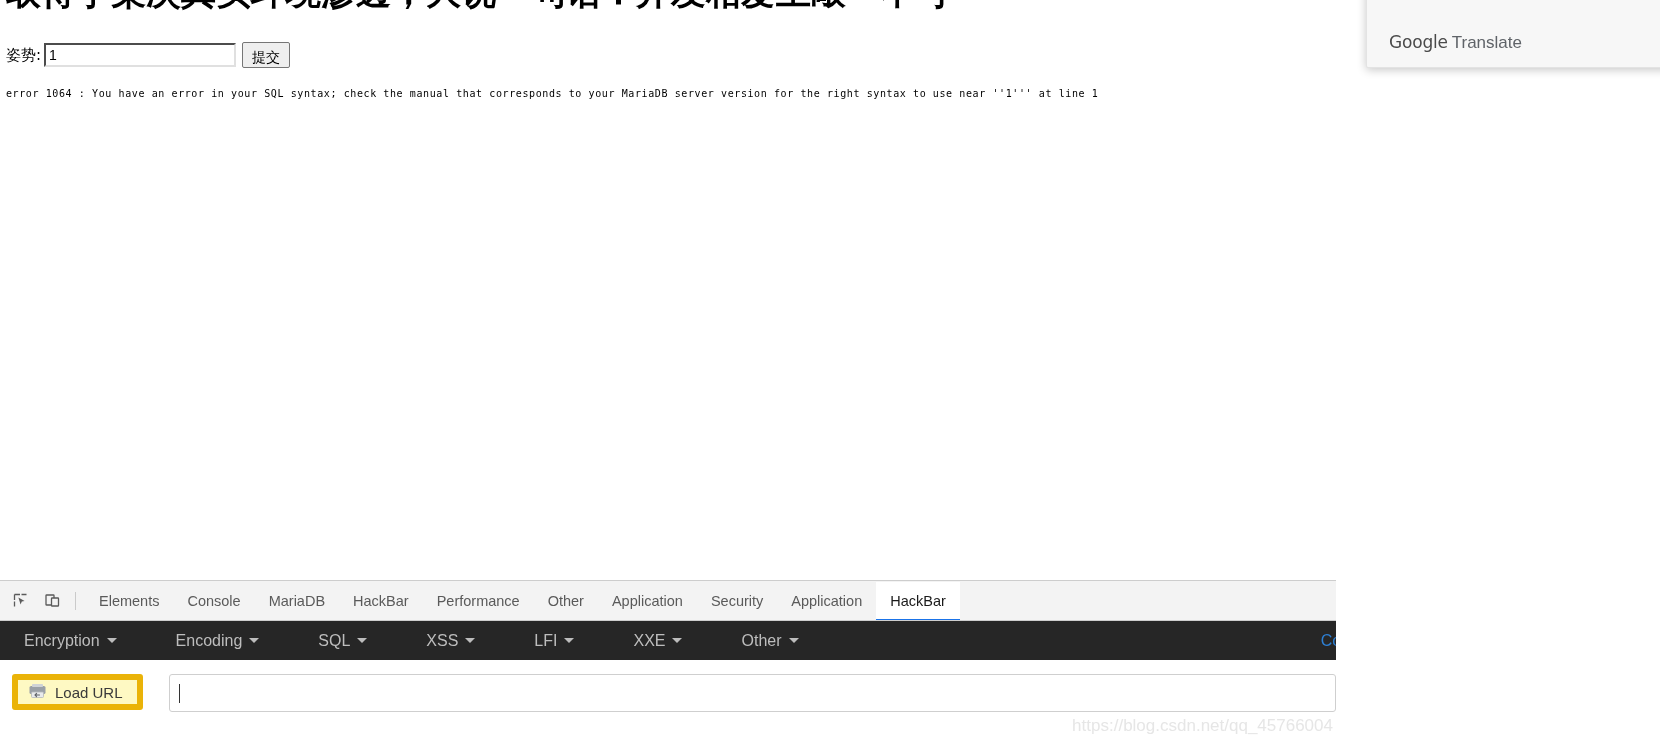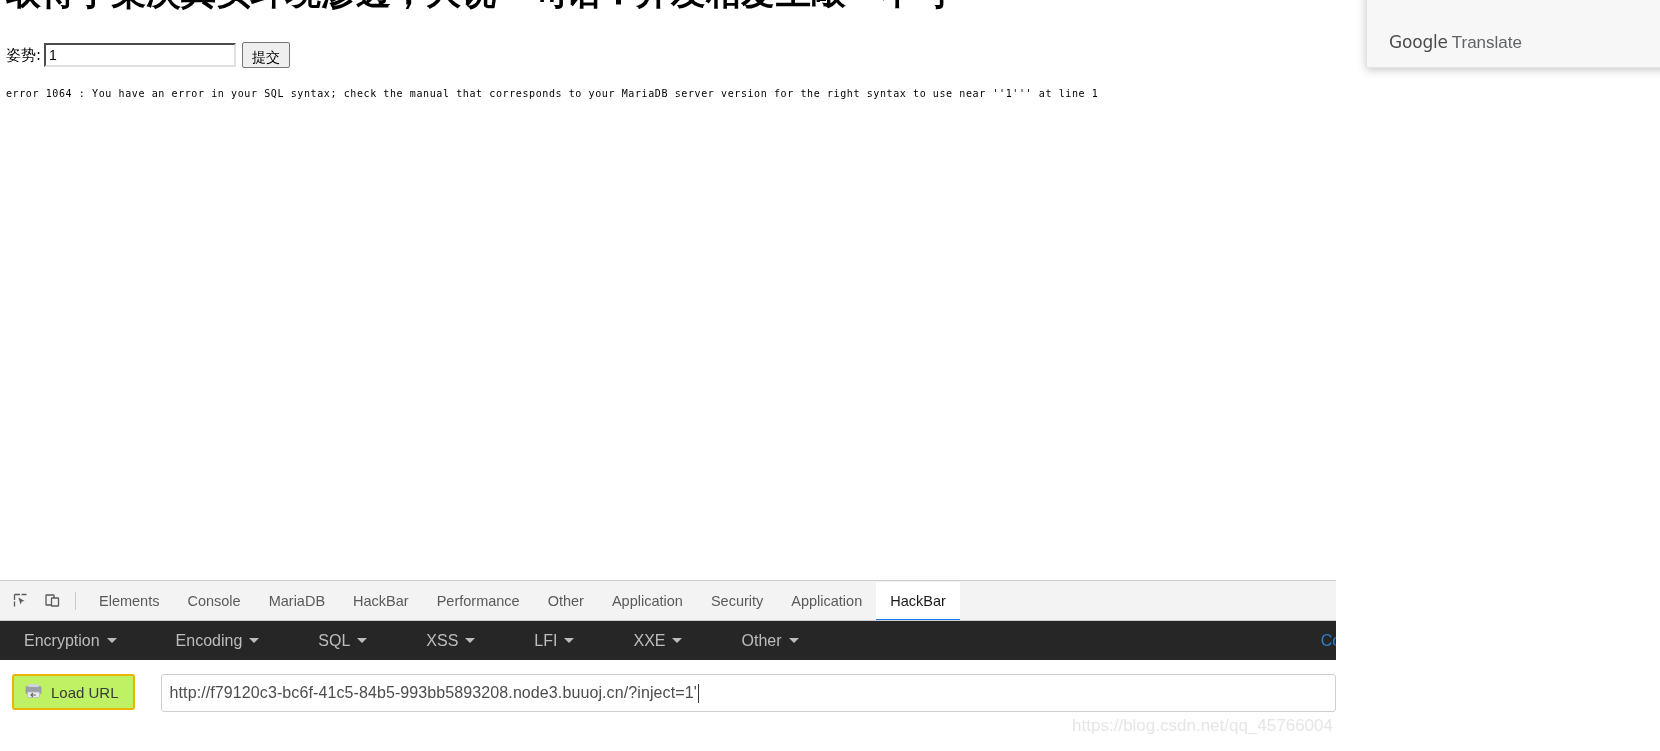--- a/index.html
+++ b/index.html
@@ -217,22 +217,22 @@
     display: flex;
     align-items: flex-start;
     padding-top: 14px;
     padding-left: 12px;
   }
   .hb-loadbtn {
     display: flex; align-items: center;
     gap: 8px;
     height: 36px;
     padding: 0 14px 0 10px;
-    background: #bef264;
-    border: 2px solid #eab308;
+    background: #fef9c3;
+    border: 6px solid #eab308;
     border-radius: 3px;
     font-family: "Liberation Sans", sans-serif;
     font-size: 15px;
     color: #3a3a3a;
     cursor: pointer;
     white-space: nowrap;
   }
 
   .hb-urlfield {
     position: relative;
@@ -372,21 +372,20 @@
             <rect x="1.5" y="3" width="16" height="8" rx="1.6" fill="#9aa0a6"></rect>
             <rect x="4" y="1" width="11" height="3" rx="0.8" fill="#cfd3d6"></rect>
             <rect x="3.5" y="9" width="12" height="5.5" rx="1" fill="#e8eaec" stroke="#b4b8bb" stroke-width="0.8"></rect>
             <path d="M11.5 12 H7 M8.6 10.4 L7 12 L8.6 13.6" stroke="#5f6368" stroke-width="1.1" fill="none" stroke-linecap="round" stroke-linejoin="round"></path>
           </svg>
         </span>
         <span>Load URL</span>
       </div>
 
       <div class="hb-urlfield">
-        <span class="hb-urltext">http://f79120c3-bc6f-41c5-84b5-993bb5893208.node3.buuoj.cn/?inject=1'</span>
           <span class="hb-caret-bar"></span>
       </div>
 
       <div class="csdn-watermark">https://blog.csdn.net/qq_45766004</div>
     </div>
 
   </div>
 </div>
 
 </body></html>

